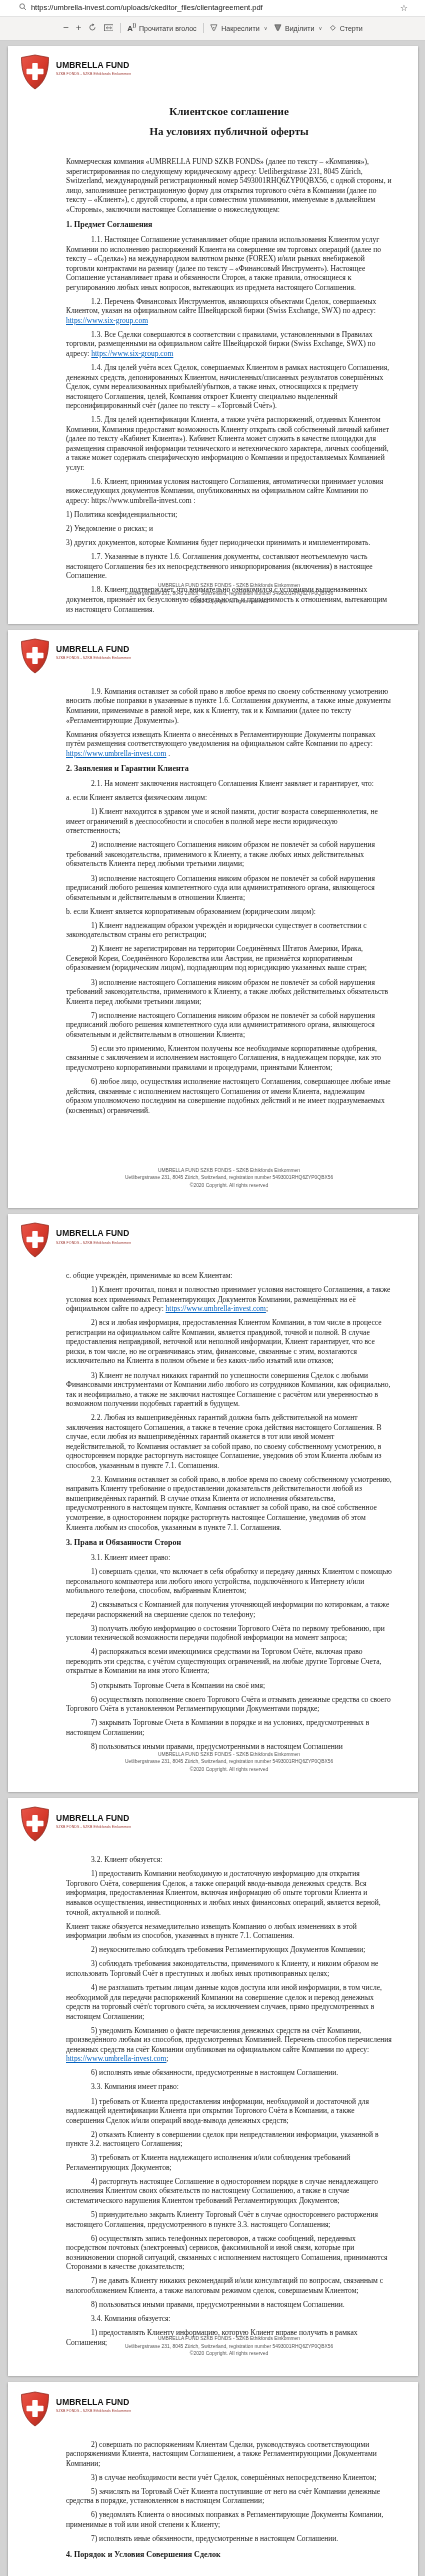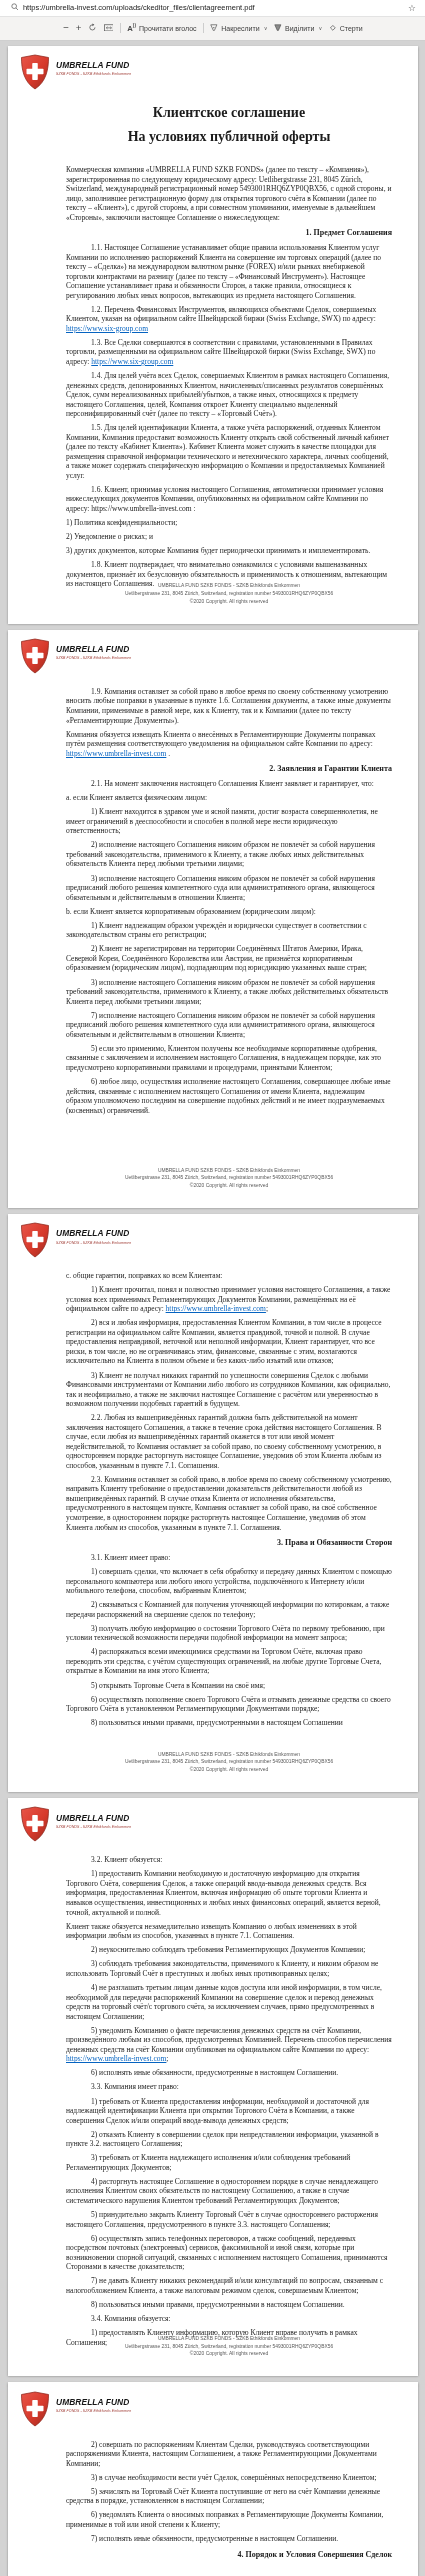--- a/index.html
+++ b/index.html
@@ -1,40 +1,40 @@
 <!DOCTYPE html>
 <html style="font-size:8.2px"><head>
 <meta charset="utf-8">
 <style>
   html,body{margin:0;padding:0;background:#d3d3d3;}
   body{width:426px;font-family:"Liberation Serif","DejaVu Serif",serif;}
   
-  .urlbar{background:#fff;height:15.5px;display:flex;align-items:center;padding:0 9px;border-bottom:0.5px solid #e3e3e3;font-family:"Liberation Sans",sans-serif;}
+  .urlbar{background:#fff;height:15.5px;display:flex;align-items:center;padding:0 17px;border-bottom:0.5px solid #e3e3e3;font-family:"Liberation Sans",sans-serif;}
   .urlbar .mag{margin:0 4.1px 0 2.1px;flex:0 0 auto;}
   .url-text{font-size:7.5px;color:#1b1b1b;flex:1 1 auto;white-space:nowrap;overflow:hidden;}
   .star{margin-left:auto;font-size:8.8px;color:#4a4a4a;padding:0 1px;}
   .pdftb{background:#f4f3f2;height:23px;display:flex;align-items:center;justify-content:center;gap:6.7px;border-bottom:0.5px solid #cfcfcf;font-family:"Liberation Sans",sans-serif;font-size:7px;color:#3c3c3c;}
   .tb-btn{display:flex;align-items:center;gap:3.1px;}
   .tb-glyph{font-size:9.8px;line-height:1;color:#494949;}
   .tb-sep{width:0.5px;height:10.3px;background:#cdcdcd;}
   .chev{font-size:5.2px;color:#5a5a5a;margin-left:1px;}
   .ra-icon{font-weight:600;font-size:7.7px;color:#494949;}
   .ra-icon sup{font-size:4.6px;}
   
   #viewer{padding-top:5.2px;}
   .page{width:410px;height:578px;margin:0 auto 6.2px;background:#fff;position:relative;overflow:hidden;box-shadow:0 0.5px 2.1px rgba(0,0,0,.38);}
   .page-header{position:relative;height:54px;}
   .shield{position:absolute;left:12.4px;top:8.2px;}
-  .logo-text{position:absolute;left:48px;top:14.4px;font-style:italic;}
+  .logo-text{position:absolute;left:48px;top:14.4px;}
   .logo-title{font-family:"Liberation Sans",sans-serif;font-weight:bold;font-size:9.3px;color:#161616;letter-spacing:0.1px;transform:scaleX(.9);transform-origin:left;white-space:nowrap;}
   .logo-tag{font-family:"Liberation Sans",sans-serif;font-size:3.5px;color:#a03c35;margin-top:2.1px;letter-spacing:0.1px;white-space:nowrap;}
   .content{margin:3.1px 26px 0 58px;color:#1c1c1c;}
-  .title{text-align:center;font-weight:bold;font-size:14px;margin:5.2px 0 8.2px;}
+  .title{text-align:center;font-weight:bold;font-size:11px;margin:5.2px 0 8.2px;}
   .title + .title{margin-bottom:20px;}
-  .heading{text-align:right;font-weight:bold;font-size:8px;margin:6.2px 0 5.7px;}
+  .heading{text-align:left;font-weight:bold;font-size:8px;margin:6.2px 0 5.7px;}
   p.para{font-size:7.5px;line-height:1.27;margin:0 0 4.6px;}
   p.para.indent{text-indent:25px;}
   a.doclink{color:#0563c1;text-decoration:underline;cursor:pointer;font-family:Liberation Serif, serif;}
   .pfooter{position:absolute;left:58px;right:26px;bottom:18.5px;text-align:center;font-family:"Liberation Sans",sans-serif;font-size:4.9px;color:#595959;line-height:1.55;}
 </style>
 </head>
 <body>
 
 <div class="urlbar">
   <span class="mag">
@@ -124,20 +124,21 @@
         <div class="heading">1. Предмет Соглашения</div>
         <p class="para indent">1.1. Настоящее Соглашение устанавливает общие правила использования Клиентом услуг Компании по исполнению распоряжений Клиента на совершение им торговых операций (далее по тексту – «Сделка») на международном валютном рынке (FOREX) и/или рынках внебиржевой торговли контрактами на разницу (далее по тексту – «Финансовый Инструмент»). Настоящее Соглашение устанавливает права и обязанности Сторон, а также правила, относящиеся к регулированию любых иных вопросов, вытекающих из предмета настоящего Соглашения.</p>
         <p class="para indent">1.2. Перечень Финансовых Инструментов, являющихся объектами Сделок, совершаемых Клиентом, указан на официальном сайте Швейцарской биржи (Swiss Exchange, SWX) по адресу: <a class="doclink" href="#">https://www.six-group.com</a></p>
         <p class="para indent">1.3. Все Сделки совершаются в соответствии с правилами, установленными в Правилах торговли, размещенными на официальном сайте Швейцарской биржи (Swiss Exchange, SWX) по адресу: <a class="doclink" href="#">https://www.six-group.com</a></p>
         <p class="para indent">1.4. Для целей учёта всех Сделок, совершаемых Клиентом в рамках настоящего Соглашения, денежных средств, депонированных Клиентом, начисленных/списанных результатов совершённых Сделок, сумм нереализованных прибылей/убытков, а также иных, относящихся к предмету настоящего Соглашения, целей, Компания откроет Клиенту специально выделенный персонифицированный счёт (далее по тексту – «Торговый Счёт»).</p>
         <p class="para indent">1.5. Для целей идентификации Клиента, а также учёта распоряжений, отданных Клиентом Компании, Компания предоставит возможность Клиенту открыть свой собственный личный кабинет (далее по тексту «Кабинет Клиента»). Кабинет Клиента может служить в качестве площадки для размещения справочной информации технического и нетехнического характера, личных сообщений, а также может содержать специфическую информацию о Компании и предоставляемых Компанией услуг.</p>
         <p class="para indent">1.6. Клиент, принимая условия настоящего Соглашения, автоматически принимает условия нижеследующих документов Компании, опубликованных на официальном сайте Компании по адресу: https://www.umbrella-invest.com :</p>
         <p class="para">1) Политика конфиденциальности;</p>
         <p class="para">2) Уведомление о рисках; и</p>
         <p class="para">3) других документов, которые Компания будет периодически принимать и имплементировать.</p>
+        <p class="para indent">1.7. Указанные в пункте 1.6. Соглашения документы, составляют неотъемлемую часть настоящего Соглашения без их непосредственного инкорпорирования (включения) в настоящее Соглашение.</p>
         <p class="para indent">1.8. Клиент подтверждает, что внимательно ознакомился с условиями вышеназванных документов, признаёт их безусловную обязательность и применимость к отношениям, вытекающим из настоящего Соглашения.</p>
       </div>
     <div class="pfooter">
       <div>UMBRELLA FUND SZKB FONDS - SZKB Ethikfonds Einkommen</div>
       <div>Uetlibergstrasse 231, 8045 Zürich, Switzerland, registration number 5493001RHQ6ZYP0QBX56</div>
       <div>©2020 Copyright. All rights reserved</div>
     </div>
   </div>
 
   <div class="page">
@@ -200,34 +201,35 @@
           <rect x="24.5" y="18" width="11" height="34" rx="1.5" fill="#fff"></rect>
           <rect x="13" y="29.5" width="34" height="11" rx="1.5" fill="#fff"></rect>
         </svg>
       </span>
       <span class="logo-text">
         <div class="logo-title">UMBRELLA FUND</div>
         <div class="logo-tag">SZKB FONDS - SZKB Ethikfonds Einkommen</div>
       </span>
     </div>
     <div class="content">
-        <p class="para">c. общие гарантии, поправках ко всем Клиентам:</p>
+        <p class="para">c. общие учреждён, применимые ко всем Клиентам:</p>
         <p class="para indent">1) Клиент прочитал, понял и полностью принимает условия настоящего Соглашения, а также условия всех применимых Регламентирующих Документов Компании, размещённых на её официальном сайте по адресу: <a class="doclink" href="#">https://www.umbrella-invest.com</a>;</p>
         <p class="para indent">2) вся и любая информация, предоставленная Клиентом Компании, в том числе в процессе регистрации на официальном сайте Компании, является правдивой, точной и полной. В случае предоставления неправдивой, неточной или неполной информации, Клиент гарантирует, что все риски, в том числе, но не ограничиваясь этим, финансовые, связанные с этим, возлагаются исключительно на Клиента в полном объеме и без каких-либо изъятий или отказов;</p>
         <p class="para indent">3) Клиент не получал никаких гарантий по успешности совершения Сделок с любыми Финансовыми инструментами от Компании либо любого из сотрудников Компании, как официально, так и неофициально, а также не заключил настоящее Соглашение с расчётом или уверенностью в возможном получении подобных гарантий в будущем.</p>
         <p class="para indent">2.2. Любая из вышеприведённых гарантий должна быть действительной на момент заключения настоящего Соглашения, а также в течение срока действия настоящего Соглашения. В случае, если любая из вышеприведённых гарантий окажется в тот или иной момент недействительной, то Компания оставляет за собой право, по своему собственному усмотрению, в одностороннем порядке расторгнуть настоящее Соглашение, уведомив об этом Клиента любым из способов, указанным в пункте 7.1. Соглашения.</p>
         <p class="para indent">2.3. Компания оставляет за собой право, в любое время по своему собственному усмотрению, направить Клиенту требование о предоставлении доказательств действительности любой из вышеприведённых гарантий. В случае отказа Клиента от исполнения обязательства, предусмотренного в настоящем пункте, Компания оставляет за собой право, на своё собственное усмотрение, в одностороннем порядке расторгнуть настоящее Соглашение, уведомив об этом Клиента любым из способов, указанным в пункте 7.1. Соглашения.</p>
         <div class="heading">3. Права и Обязанности Сторон</div>
         <p class="para indent">3.1. Клиент имеет право:</p>
         <p class="para indent">1) совершать сделки, что включает в себя обработку и передачу данных Клиентом с помощью персонального компьютера или любого иного устройства, подключённого к Интернету и/или мобильного телефона, способом, выбранным Клиентом;</p>
         <p class="para indent">2) связываться с Компанией для получения уточняющей информации по котировкам, а также передачи распоряжений на свершение сделок по телефону;</p>
         <p class="para indent">3) получать любую информацию о состоянии Торгового Счёта по первому требованию, при условии технической возможности передачи подобной информации на момент запроса;</p>
         <p class="para indent">4) распоряжаться всеми имеющимися средствами на Торговом Счёте, включая право переводить эти средства, с учётом существующих ограничений, на любые другие Торговые Счета, открытые в Компании на имя этого Клиента;</p>
         <p class="para indent">5) открывать Торговые Счета в Компании на своё имя;</p>
         <p class="para indent">6) осуществлять пополнение своего Торгового Счёта и отзывать денежные средства со своего Торгового Счёта в установленном Регламентирующими Документами порядке;</p>
+        <p class="para indent">7) закрывать Торговые Счета в Компании в порядке и на условиях, предусмотренных в настоящем Соглашении;</p>
         <p class="para indent">8) пользоваться иными правами, предусмотренными в настоящем Соглашении</p>
       </div>
     <div class="pfooter">
       <div>UMBRELLA FUND SZKB FONDS - SZKB Ethikfonds Einkommen</div>
       <div>Uetlibergstrasse 231, 8045 Zürich, Switzerland, registration number 5493001RHQ6ZYP0QBX56</div>
       <div>©2020 Copyright. All rights reserved</div>
     </div>
   </div>
 
   <div class="page">

